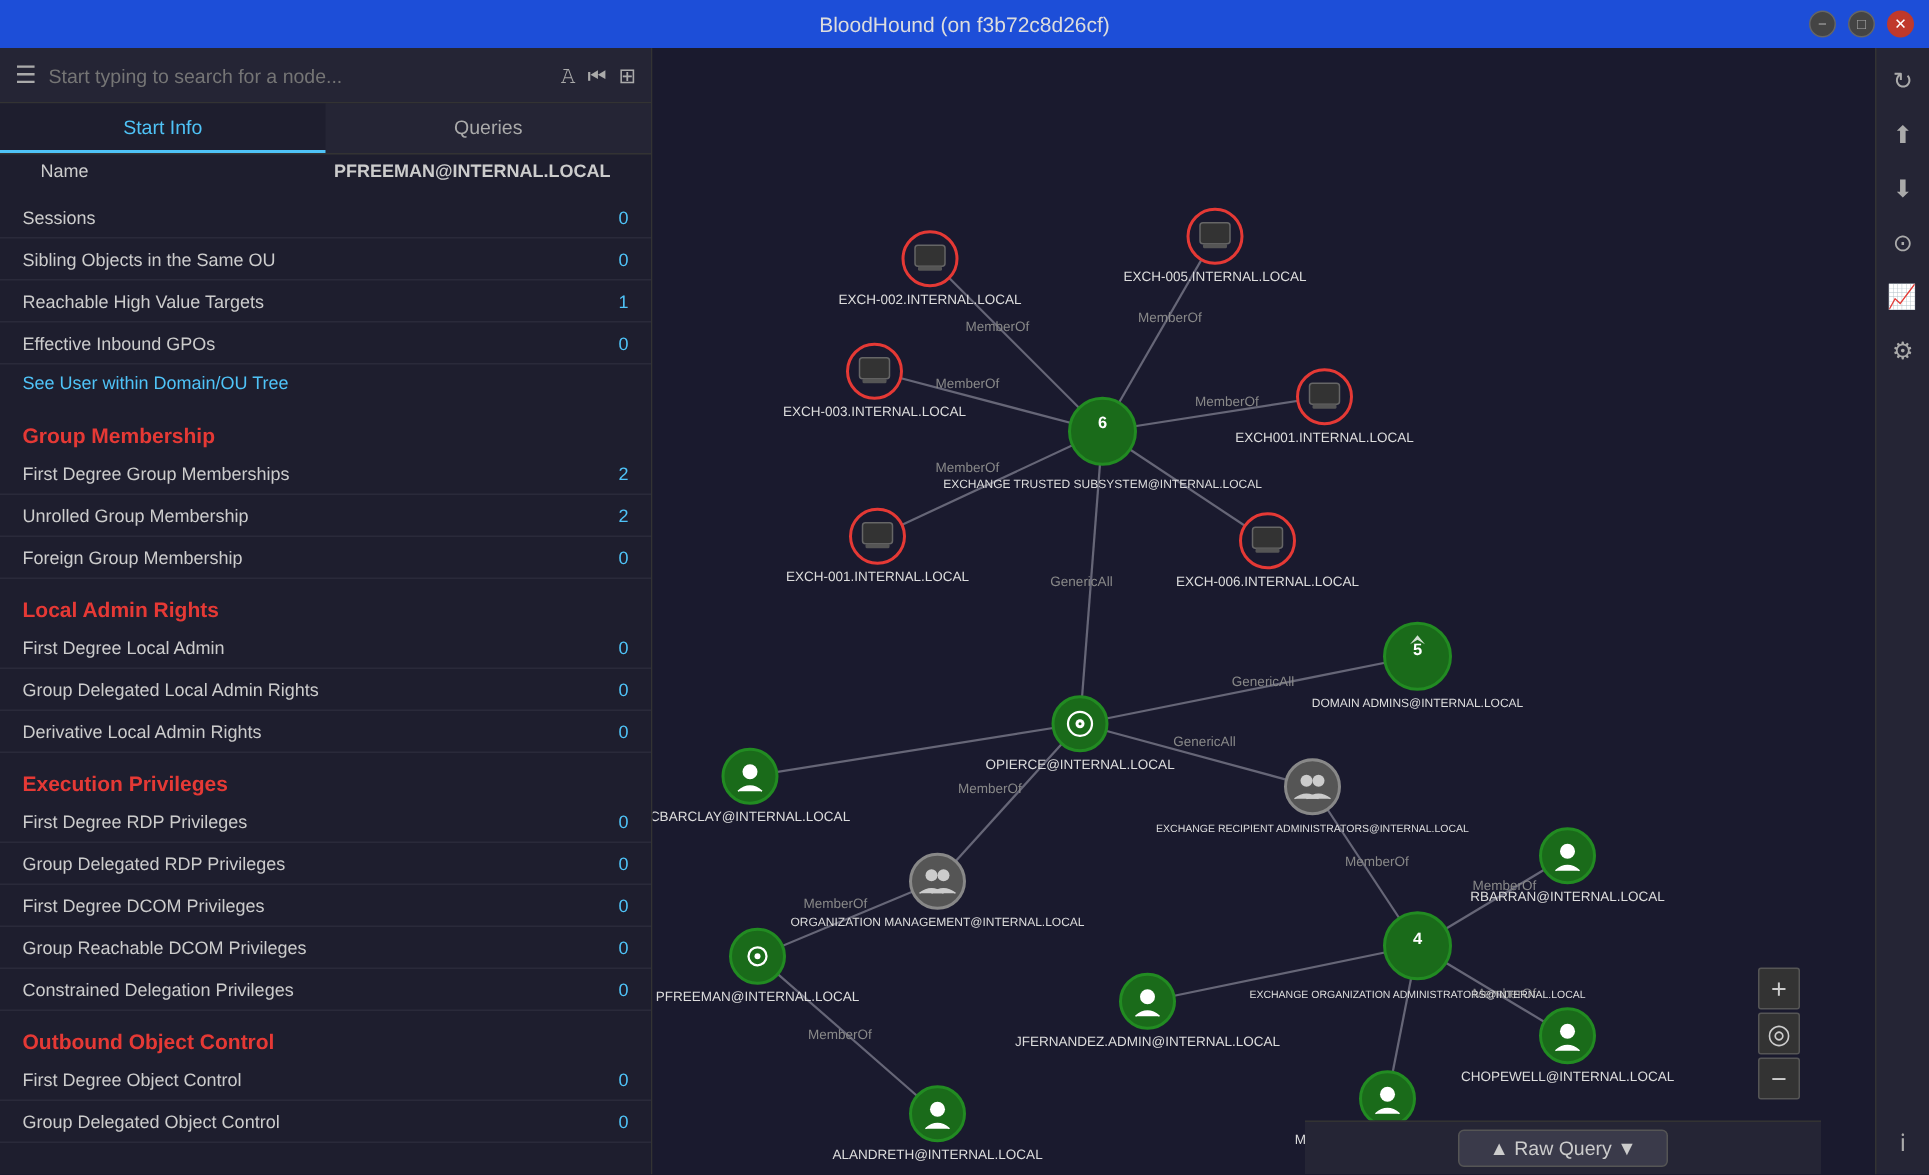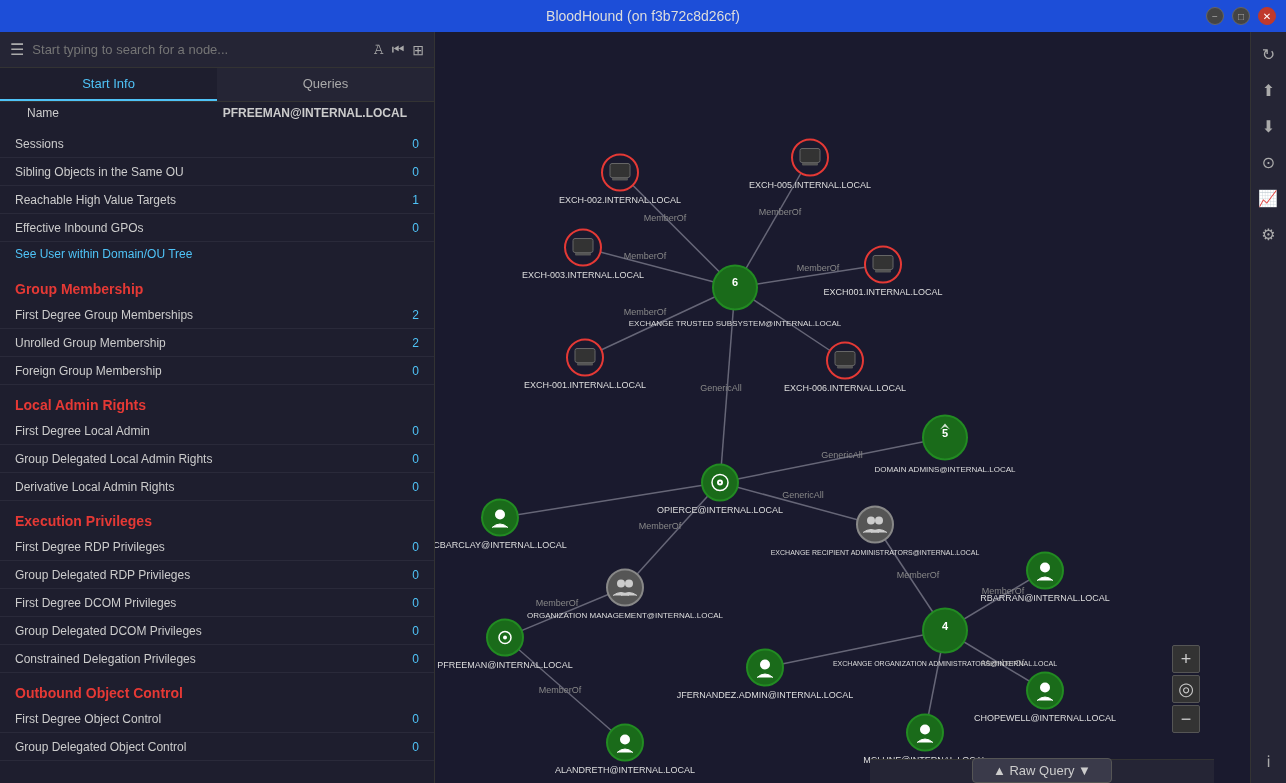--- a/index.html
+++ b/index.html
@@ -163,24 +163,24 @@
       display: flex; align-items: center; justify-content: center;
       color: #aaa;
       font-size: 16px;
       cursor: pointer;
       border-radius: 4px;
     }
     .toolbar-spacer { flex: 1; }
 
     
     .bottom-bar {
-      height: 24px;
+      height: 36px;
       background: #252535;
       display: flex;
-      align-items: flex-end;
+      align-items: center;
       justify-content: center;
       border-top: 1px solid #333;
       flex-shrink: 0;
       position: absolute;
       bottom: 0;
       left: 435px;
       right: 36px;
     }
     .raw-query-btn {
       background: #3a3a4a;
@@ -313,21 +313,21 @@
       </div>
       <div class="info-row">
         <span class="info-label">Group Delegated RDP Privileges</span>
         <span class="info-value blue">0</span>
       </div>
       <div class="info-row">
         <span class="info-label">First Degree DCOM Privileges</span>
         <span class="info-value blue">0</span>
       </div>
       <div class="info-row">
-        <span class="info-label">Group Delegated DCOM Privileges</span>
+        <span class="info-label">Group Reachable DCOM Privileges</span>
         <span class="info-value blue">0</span>
       </div>
       <div class="info-row">
         <span class="info-label">Constrained Delegation Privileges</span>
         <span class="info-value blue">0</span>
       </div>
 
       <div class="section-header">Outbound Object Control</div>
       <div class="info-row">
         <span class="info-label">First Degree Object Control</span>

